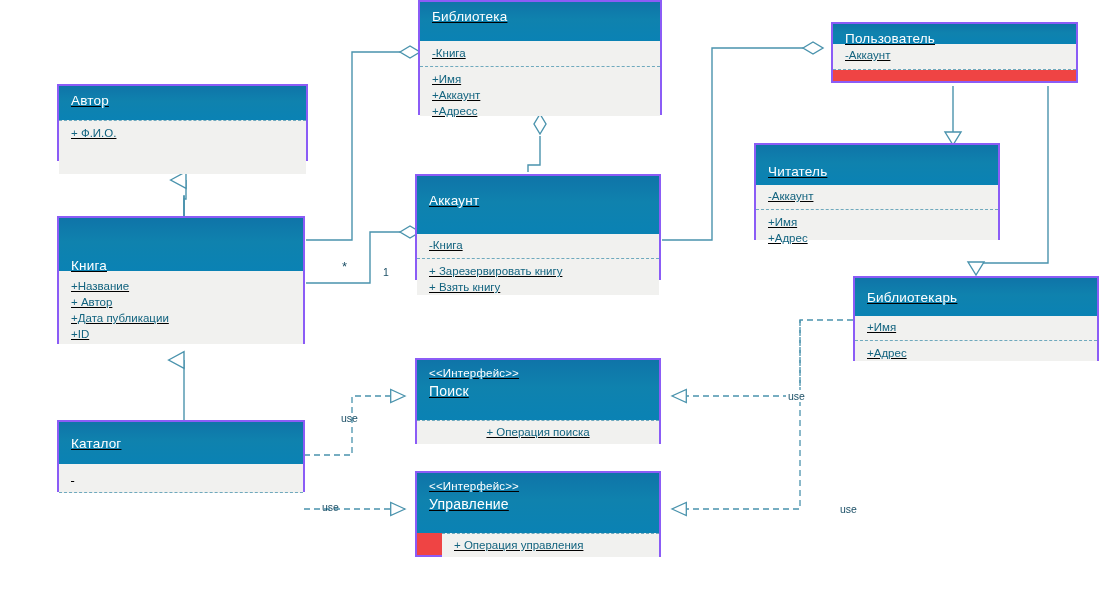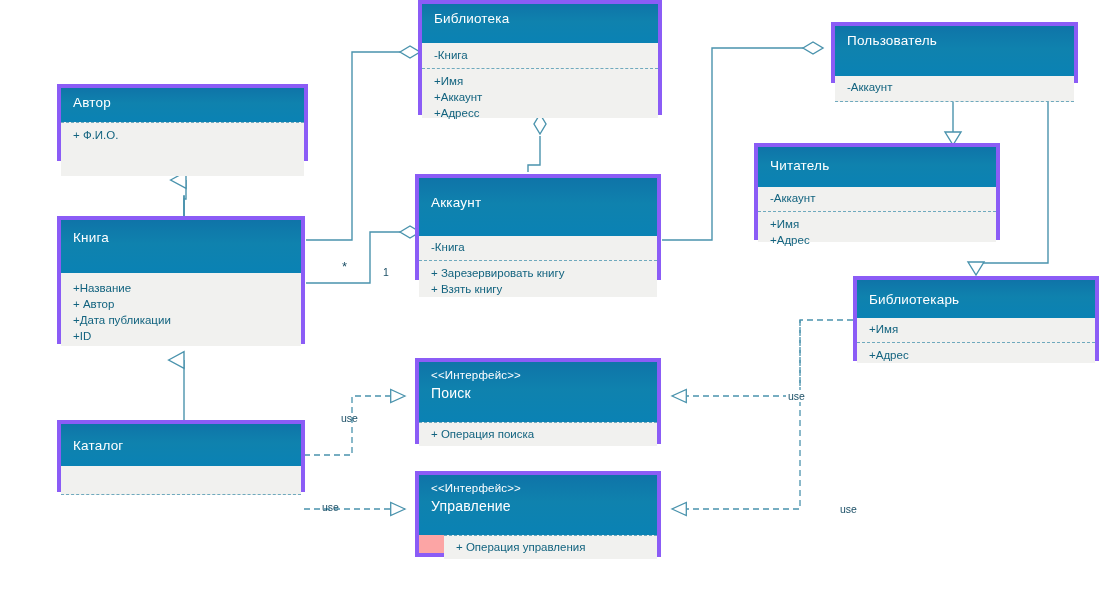--- a/index.html
+++ b/index.html
@@ -14,23 +14,24 @@
     position: relative;
     width: 1099px;
     height: 589px;
     background: #ffffff;
     overflow: hidden;
   }
   
   .uml-class {
     position: absolute;
     box-sizing: border-box;
-    border: 4px solid #8b5cf6;
-    background: #fca5a5;
+    border: 2px solid #8b5cf6;
+    background: #ef4444;
     z-index: 5;
+    text-decoration: underline;
   }
   .uml-header {
     box-sizing: border-box;
     background: linear-gradient(to bottom, #0f74a8 0%, #0f82ae 45%, #0a82b4 100%);
     color: #ffffff;
     font-size: 13.5px;
     padding: 6px 12px 7px 12px;
     line-height: 17px;
     letter-spacing: .2px;
     position: relative;
@@ -176,33 +177,33 @@
       </div>
       <div class="uml-compartment sep-top">
         <div class="uml-attr">+Имя</div>
         <div class="uml-attr">+Аккаунт</div>
         <div class="uml-attr">+Адресс</div>
       </div>
     </div>
   </div>
 
   <div class="uml-class" style="left:831px; top:22px; width:247px; height:61px;">
-    <div class="uml-header" style="height:50px;">
+    <div class="uml-header" style="height:20px;">
       <span>Пользователь</span>
     </div>
     <div class="uml-body" style="height:26px; border-bottom:1px dashed #6fa9bd;">
       <div class="uml-compartment" style="padding-top:3px;">
         <div class="uml-attr">-Аккаунт</div>
       </div>
     </div>
   </div>
 
   <div class="uml-class" style="left:57px; top:216px; width:248px; height:128px;">
     <div class="uml-header" style="height:53px;">
-      <span style="display:block; margin-top:3px;">Книга</span>
+      <span style="display:block; margin-top:33px;">Книга</span>
     </div>
     <div class="uml-body" style="height:73px;">
       <div class="uml-compartment" style="padding-top:7px;">
         <div class="uml-attr">+Название</div>
         <div class="uml-attr">+ Автор</div>
         <div class="uml-attr">+Дата публикации</div>
         <div class="uml-attr">+ID</div>
       </div>
     </div>
   </div>
@@ -217,21 +218,21 @@
       </div>
       <div class="uml-compartment sep-top">
         <div class="uml-attr">+ Зарезервировать книгу</div>
         <div class="uml-attr">+ Взять книгу</div>
       </div>
     </div>
   </div>
 
   <div class="uml-class" style="left:754px; top:143px; width:246px; height:97px;">
     <div class="uml-header" style="height:40px;">
-      <span style="display:block; margin-top:4px;">Читатель</span>
+      <span style="display:block; margin-top:12px;">Читатель</span>
     </div>
     <div class="uml-body" style="height:55px;">
       <div class="uml-compartment" style="padding-top:3px;">
         <div class="uml-attr">-Аккаунт</div>
       </div>
       <div class="uml-compartment sep-top">
         <div class="uml-attr">+Имя</div>
         <div class="uml-attr">+Адрес</div>
       </div>
     </div>
@@ -261,21 +262,21 @@
       </div>
     </div>
   </div>
 
   <div class="uml-class" style="left:415px; top:358px; width:246px; height:86px;">
     <div class="uml-header" style="height:60px;">
       <div class="uml-stereotype">&lt;&lt;Интерфейс&gt;&gt;</div>
       <span style="font-size:14px;">Поиск</span>
     </div>
     <div class="uml-body" style="height:24px;">
-      <div class="uml-compartment sep-top" style="padding-top:3px;">
+      <div class="uml-compartment sep-top" style="padding-top:3px;text-align:center;">
         <div class="uml-attr">+ Операция поиска</div>
       </div>
     </div>
   </div>
 
   <div class="uml-class" style="left:415px; top:471px; width:246px; height:86px;">
     <div class="uml-header" style="height:60px;">
       <div class="uml-stereotype">&lt;&lt;Интерфейс&gt;&gt;</div>
       <span style="font-size:14px;">Управление</span>
     </div>

